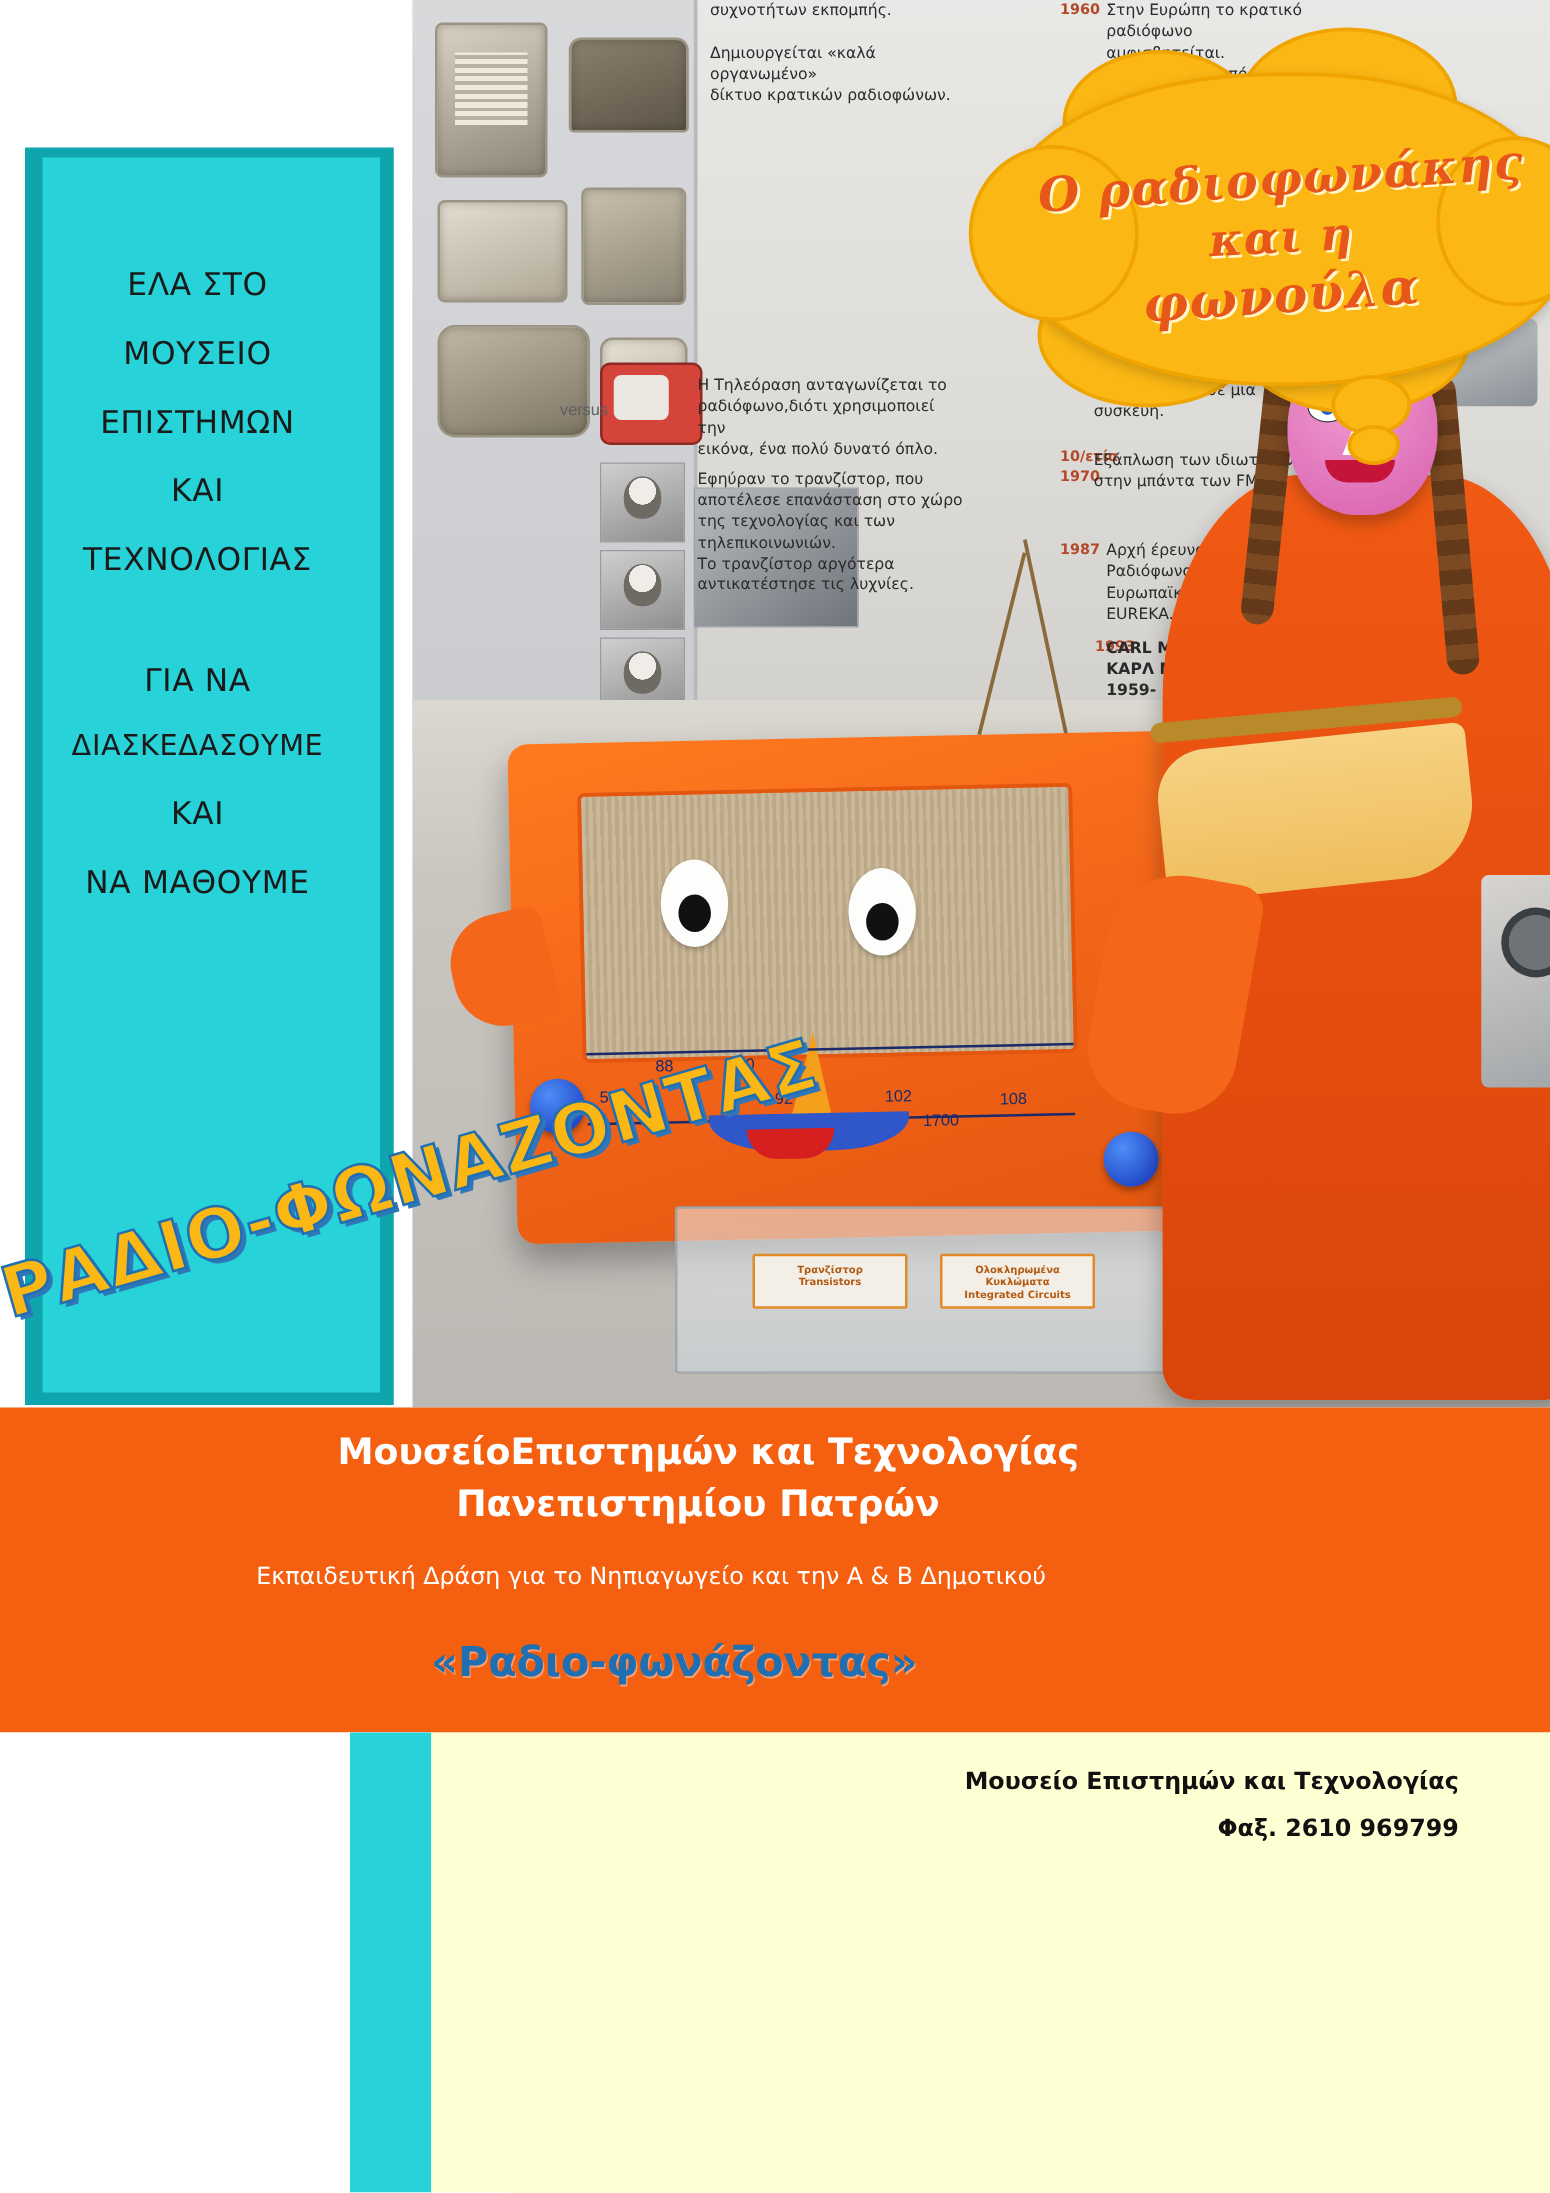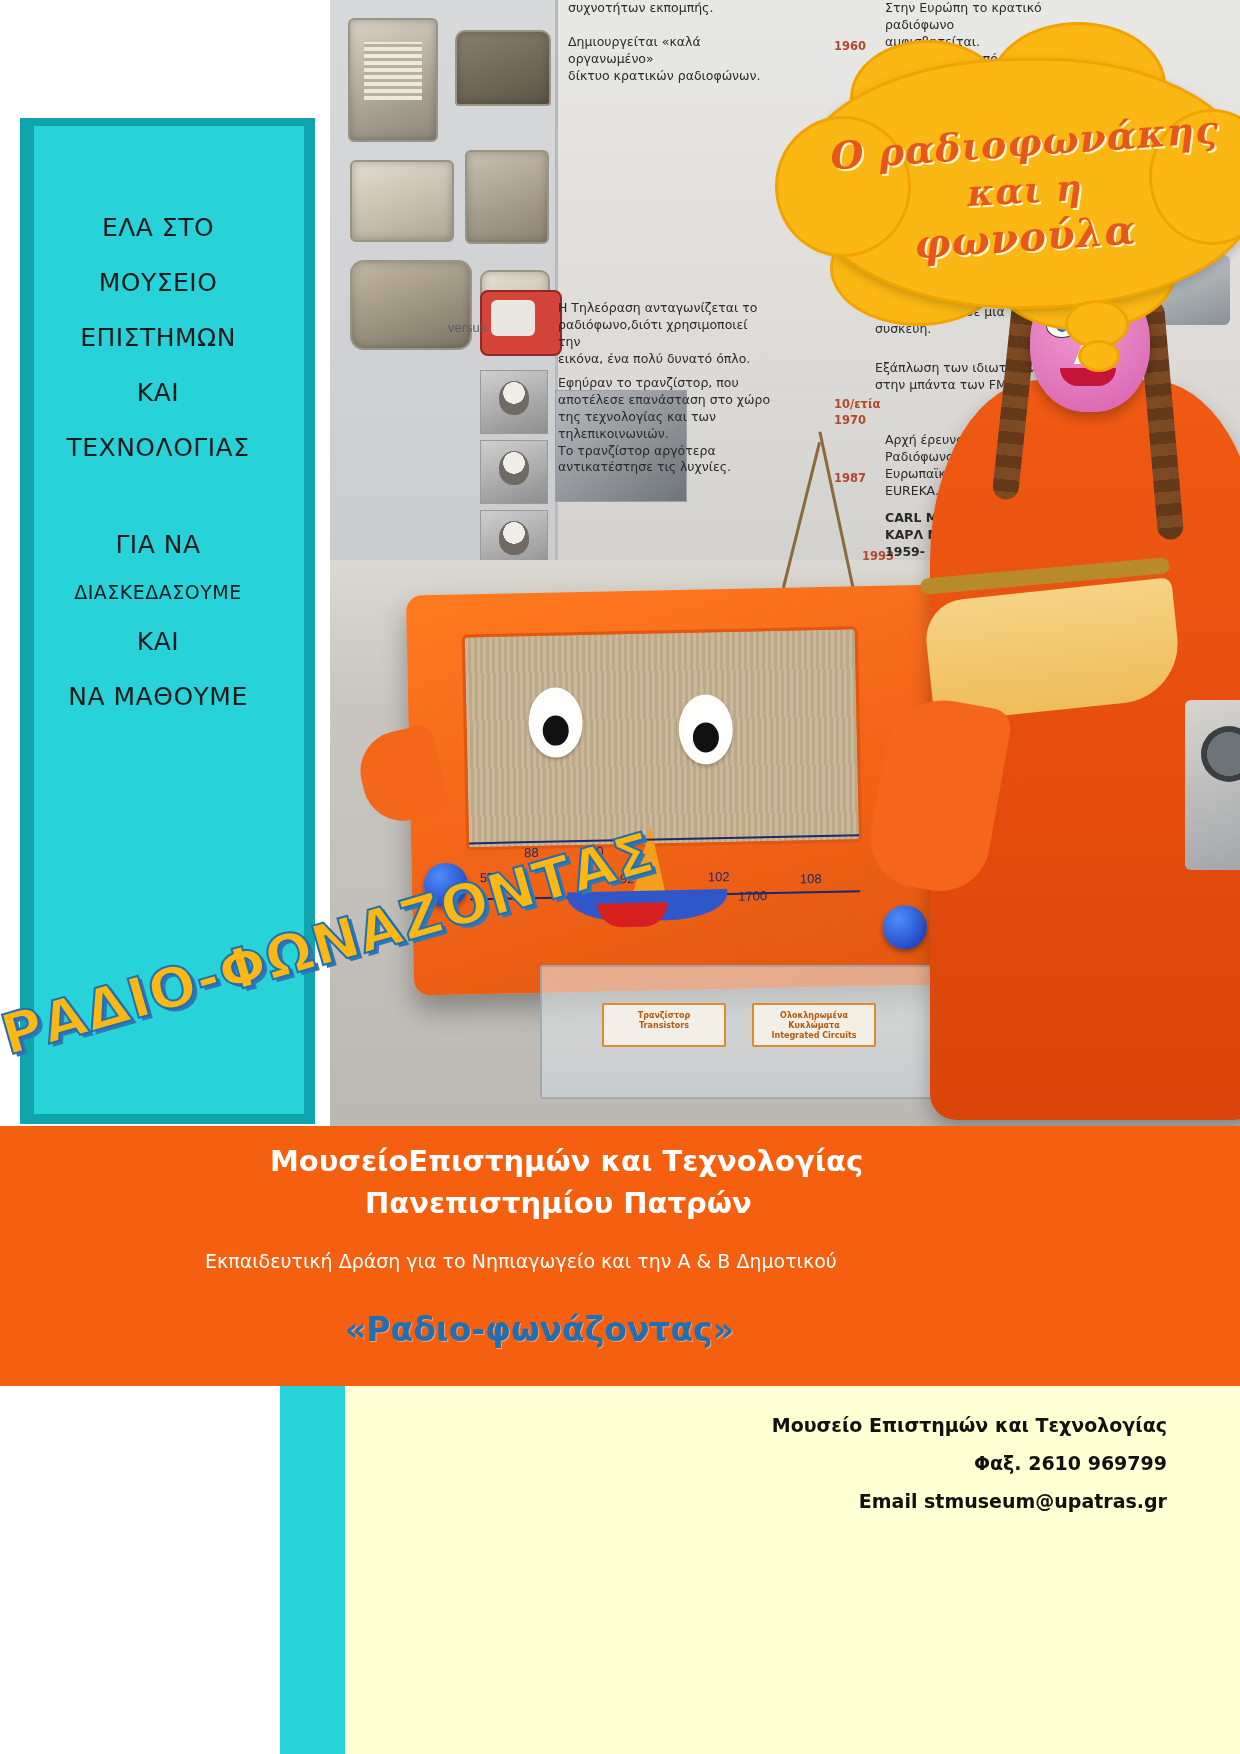--- a/index.html
+++ b/index.html
@@ -74,21 +74,21 @@
     white-space:pre-line;
   }
   .col-a{left:238px;top:0px;width:200px;}
   .col-b{left:228px;top:300px;width:215px;}
   .col-c{left:228px;top:375px;width:215px;}
   .col-right{left:555px;top:0px;width:165px;}
   .col-right2{left:545px;top:180px;width:175px;}
   .col-right3{left:545px;top:270px;width:175px;}
   .col-right4{left:545px;top:360px;width:175px;}
 
-  .yearcol{position:absolute;left:504px;width:60px;font-size:11.5px;font-weight:bold;color:#b3492a;line-height:1.35;margin-top:39px;}
+  .yearcol{position:absolute;left:518px;width:60px;font-size:11.5px;font-weight:bold;color:#b3492a;line-height:1.35;}
   .y1{top:0px;}
   .y2{top:175px;}
   .y3{top:358px;}
   .y4{top:432px;}
   .y5{top:510px;text-align:right;}
 
   .ic-thumb{position:absolute;left:700px;top:175px;width:72px;height:58px;background:linear-gradient(150deg,#7d8790,#3d444b);border-radius:4px;}
   .ic-thumb:after{content:"";position:absolute;left:10px;top:12px;width:50px;height:30px;background:repeating-linear-gradient(90deg,#c9ced3,#c9ced3 3px,#555b61 3px,#555b61 6px);}
   .tr-thumb{position:absolute;left:790px;top:180px;width:60px;height:60px;}
   .tr-thumb:before{content:"";position:absolute;left:6px;top:0;width:18px;height:22px;background:#2e3338;border-radius:9px 9px 2px 2px;}
@@ -462,37 +462,36 @@
   <div class="teal-shadow"></div>
   <div class="teal-box"></div>
   <div class="teal-text">
     <div>ΕΛΑ ΣΤΟ</div>
     <div>ΜΟΥΣΕΙΟ</div>
     <div>ΕΠΙΣΤΗΜΩΝ</div>
     <div>ΚΑΙ</div>
     <div>ΤΕΧΝΟΛΟΓΙΑΣ</div>
     <span class="gap"></span>
     <div>ΓΙΑ ΝΑ</div>
-    <div style="font-size:19px;">ΔΙΑΣΚΕΔΑΣΟΥΜΕ</div>
+    <div style="font-size:23px;">ΔΙΑΣΚΕΔΑΣΟΥΜΕ</div>
     <div>ΚΑΙ</div>
     <div>ΝΑ ΜΑΘΟΥΜΕ</div>
   </div>
 
   <div class="wordart">ΡΑΔΙΟ-ΦΩΝΑΖΟΝΤΑΣ</div>
 
   <div class="orange-band"></div>
   <div class="ob-title">
     <div>ΜουσείοΕπιστημών και Τεχνολογίας</div>
     <div style="padding-left:95px;">Πανεπιστημίου Πατρών</div>
   </div>
   <div class="ob-sub">Εκπαιδευτική Δράση για το Νηπιαγωγείο και την Α &amp; Β Δημοτικού</div>
   <div class="ob-quote">«Ραδιο-φωνάζοντας»</div>
 
   <div class="footer-left"></div>
   <div class="footer-teal"></div>
   <div class="footer-right"></div>
   <div class="footer-lines">
     <div>Μουσείο Επιστημών και Τεχνολογίας</div>
     <div>Φαξ. 2610 969799</div>
-    <div>Email stmuseum@upatras.gr</div>
   </div>
 
 </div>
 
 </body></html>

